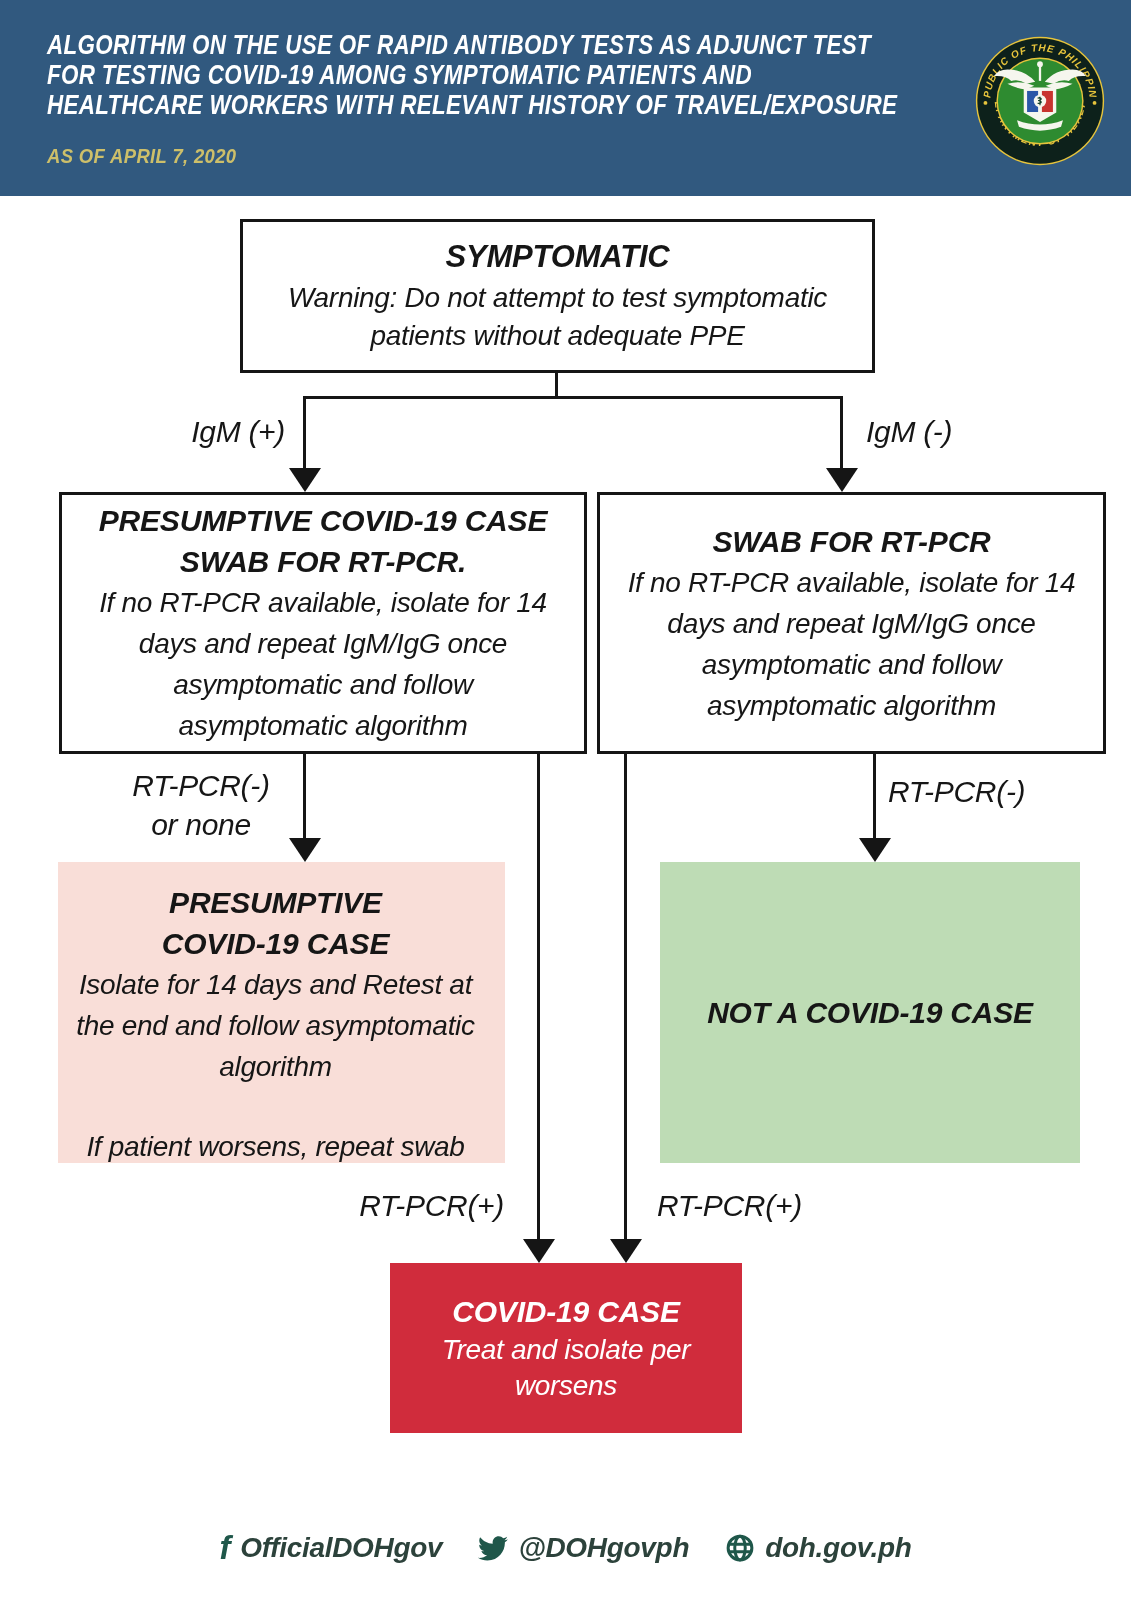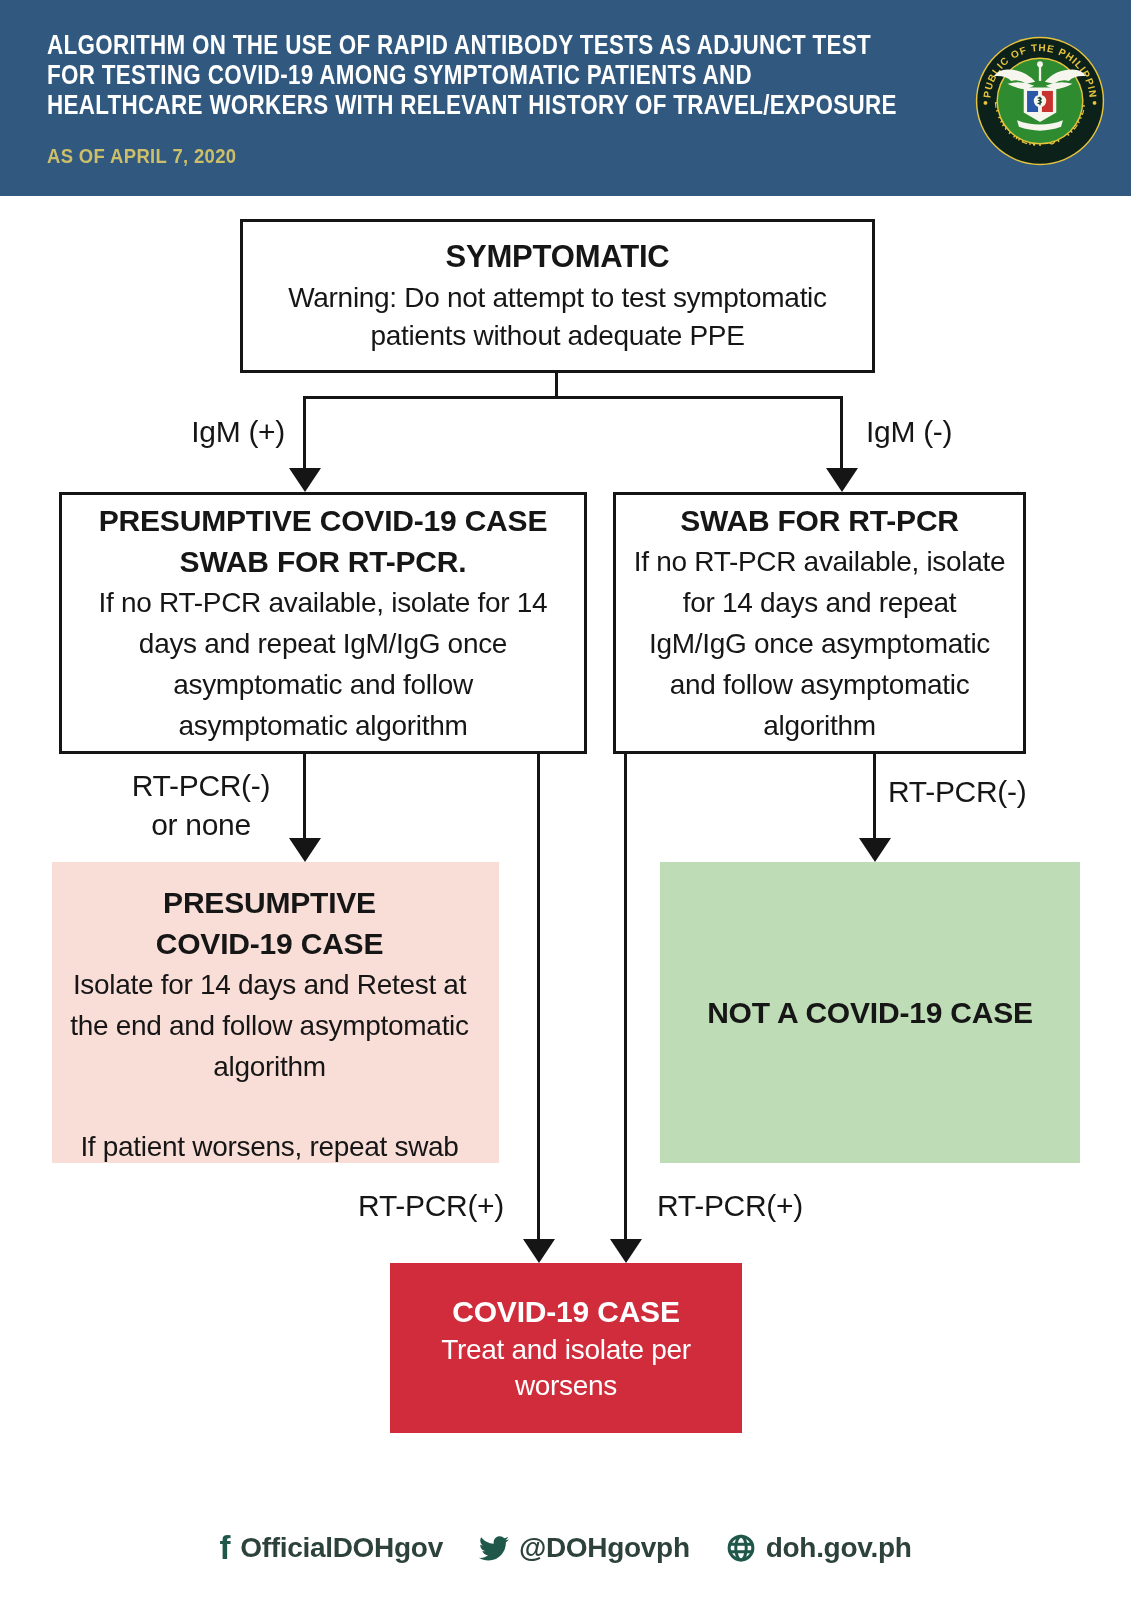--- a/index.html
+++ b/index.html
@@ -3,21 +3,21 @@
 <meta charset="utf-8">
 <style>
   :root{
     --c-banner:#31597f; --c-gold:#cdbf6a; --c-pink:#f9ded8; --c-green:#bedcb5;
     --c-red:#d02c3c; --c-ink:#161616; --c-line:#151515; --c-footer_text:#2c423b;
     --c-footer_icon:#1f574a; --c-seal_dark:#0d211b; --c-seal_green:#2e8b30;
     --c-seal_yellow:#e6c43c; --c-shield_blue:#2b57a8; --c-shield_red:#c8332f;
   }
   *{margin:0;padding:0;box-sizing:border-box;}
   body{background:#e8e8e8;font-family:"Liberation Sans","DejaVu Sans",sans-serif;}
-  #page{position:relative;width:1131px;height:1600px;background:#ffffff;overflow:hidden;margin:0 auto;}
+  #page{position:relative;width:1131px;height:1600px;background:#ffffff;overflow:hidden;margin:0 auto;font-style:italic;}
 
   
   .banner{position:absolute;left:0;top:0;width:1131px;height:196px;background:var(--c-banner);}
   .title-block{position:absolute;left:47px;top:30px;transform:scaleX(0.80);transform-origin:left top;}
   .title-line{color:#ffffff;font-weight:bold;font-size:28px;line-height:30px;white-space:nowrap;letter-spacing:0.4px;}
   .as-of{position:absolute;left:47px;top:144px;color:var(--c-gold);font-weight:bold;font-size:21px;
          transform:scaleX(0.88);transform-origin:left top;white-space:nowrap;letter-spacing:0.4px;}
   .seal{position:absolute;left:973px;top:34px;width:134px;height:134px;}
 
   
@@ -25,23 +25,23 @@
         display:flex;flex-direction:column;justify-content:center;text-align:center;}
   .cbox{position:absolute;color:var(--c-ink);display:flex;flex-direction:column;justify-content:center;text-align:center;border:none;}
   .bx-title{font-weight:bold;font-size:30px;line-height:41px;letter-spacing:-0.2px;}
   .bx-body{font-size:28px;line-height:41px;letter-spacing:-0.3px;}
 
   .sym-box{left:240px;top:219px;width:635px;height:154px;padding:4px 18px;}
   .sym-box .bx-title{font-size:31px;line-height:40px;margin-bottom:2px;}
   .sym-box .bx-body{line-height:38px;}
 
   .left-box{left:59px;top:492px;width:528px;height:262px;padding:0 26px;}
-  .right-box{left:597px;top:492px;width:413px;height:262px;padding:0 16px;margin-left:16px;}
-
-  .pink-box{left:52px;top:862px;width:447px;height:301px;background:var(--c-pink);justify-content:flex-start;padding:20px 20px 0 8px;}
+  .right-box{left:597px;top:492px;width:509px;height:262px;padding:0 16px;}
+
+  .pink-box{left:58px;top:862px;width:447px;height:301px;background:var(--c-pink);justify-content:flex-start;padding:20px 20px 0 8px;}
   .green-box{left:660px;top:862px;width:420px;height:301px;background:var(--c-green);padding:0 27px;}
   .pink-note{margin-top:39px;}
 
   .red-box{left:390px;top:1263px;width:352px;height:170px;background:var(--c-red);color:#ffffff;padding:0 8px;}
   .red-box .bx-title{font-size:30px;line-height:40px;}
   .red-box .bx-body{line-height:36px;}
 
   
   .line{position:absolute;background:var(--c-line);}
   .arrow{position:absolute;width:0;height:0;border-left:16px solid transparent;

